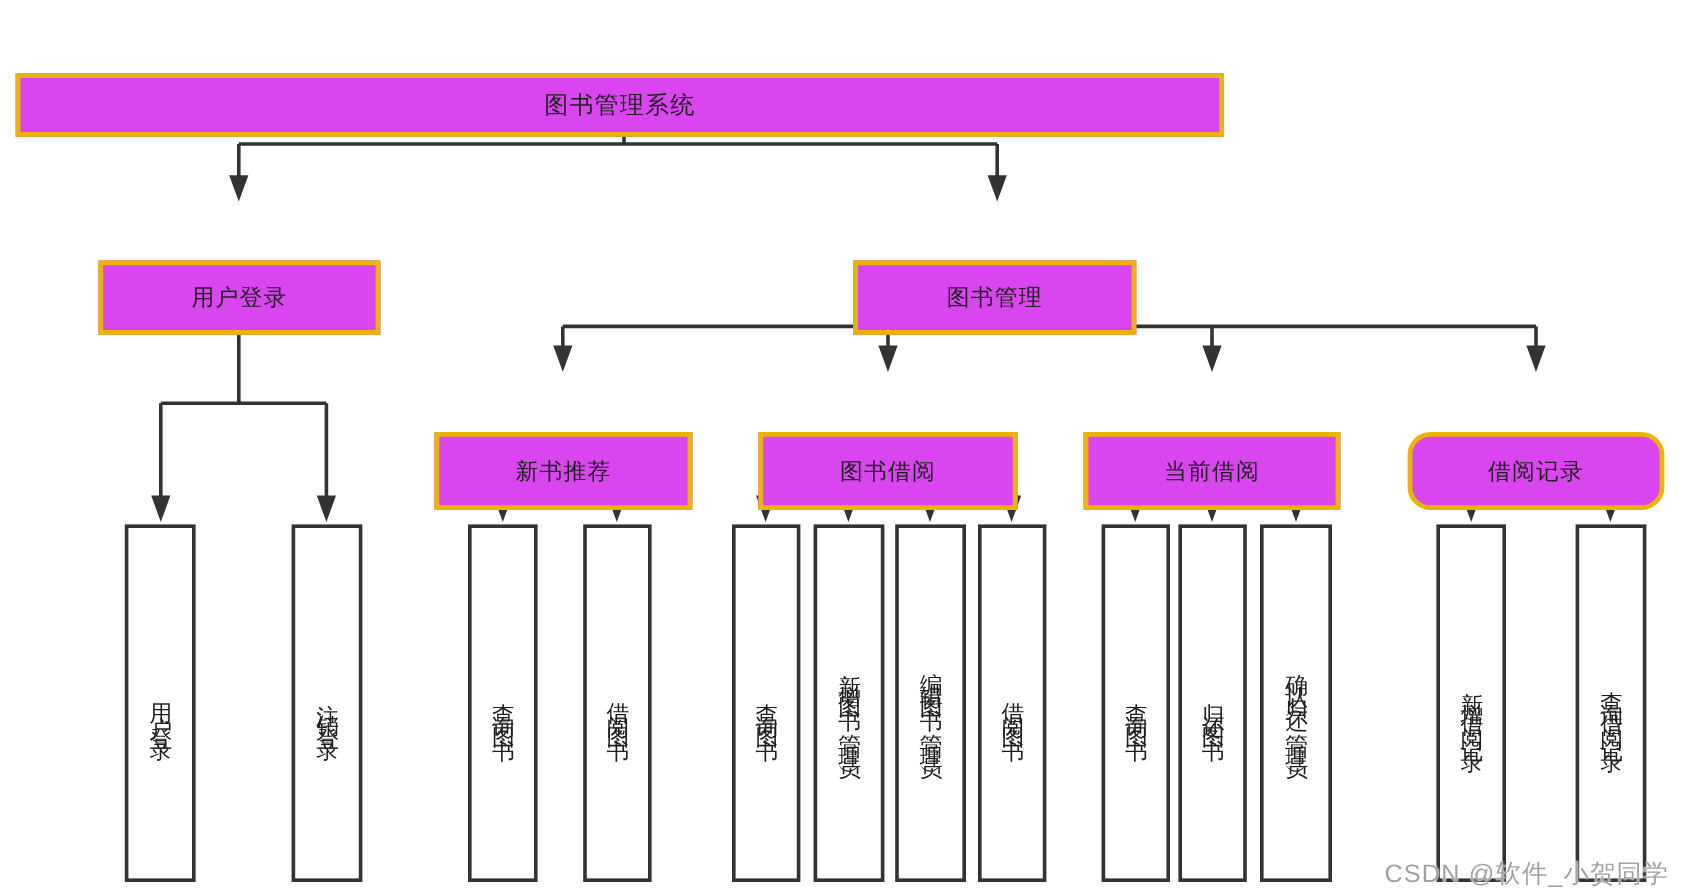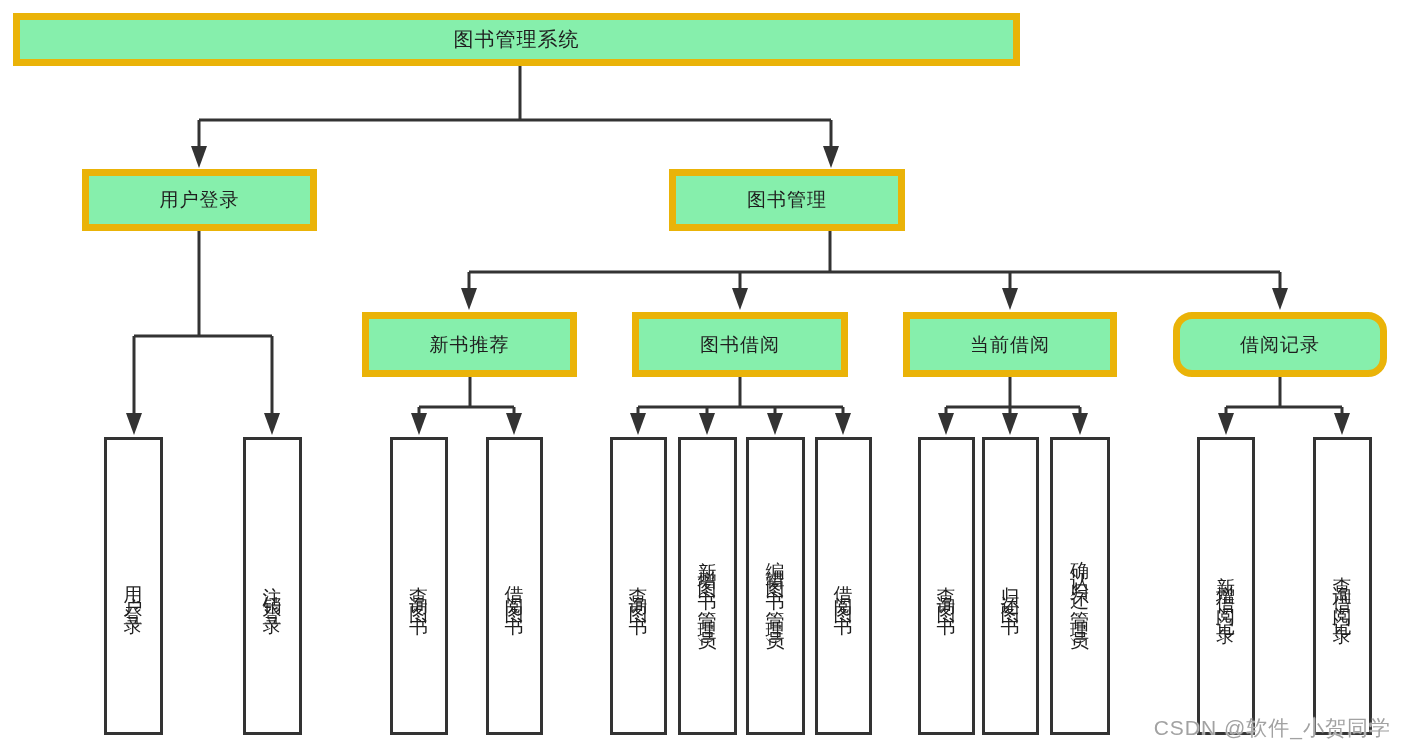--- a/index.html
+++ b/index.html
@@ -2,23 +2,23 @@
 <html><head>
 <meta charset="utf-8">
 <style>
   html,body{margin:0;padding:0;background:#ffffff;}
   #canvas{
     position:relative;width:1405px;height:747px;background:#ffffff;overflow:hidden;
     font-family:"Liberation Sans","DejaVu Sans",sans-serif;color:#1f1f1f;
   }
   #connectors{position:absolute;left:0;top:0;width:1405px;height:747px;pointer-events:none;}
   .hbox{
-    position:absolute;box-sizing:border-box;border:7px solid #eab308;background:#86efac;
+    position:absolute;box-sizing:border-box;border:4px solid #eab308;background:#d946ef;
     display:flex;align-items:center;justify-content:center;
-    font-size:19px;letter-spacing:1px;white-space:nowrap;
+    font-size:19px;letter-spacing:1px;white-space:nowrap;margin-top:48px;
   }
   .vbox{
     position:absolute;box-sizing:border-box;border:3px solid #333333;background:#ffffff;
     display:flex;align-items:center;justify-content:center;
   }
   .vbox span{
     writing-mode:vertical-rl;text-orientation:mixed;
     font-size:19px;line-height:1;letter-spacing:10px;
     display:inline-block;margin-bottom:-10px;
   }
@@ -95,21 +95,21 @@
     <line x1="1226" y1="407" x2="1342" y2="407"></line>
     <line x1="1226" y1="407" x2="1226" y2="417"></line>
       <polygon points="1218,413 1234,413 1226,435"></polygon>
     <line x1="1342" y1="407" x2="1342" y2="417"></line>
       <polygon points="1334,413 1350,413 1342,435"></polygon>
   </svg>
 
   <div class="hbox root-box" style="left:13px;top:13px;width:1007px;height:53px;">图书管理系统</div>
 
   <div class="hbox" style="left:82px;top:169px;width:235px;height:62px;">用户登录</div>
-  <div class="hbox" style="left:669px;top:169px;width:236px;height:62px;">图书管理</div>
+  <div class="hbox" style="left:711px;top:169px;width:236px;height:62px;">图书管理</div>
 
   <div class="hbox" style="left:362px;top:312px;width:215px;height:65px;">新书推荐</div>
   <div class="hbox" style="left:632px;top:312px;width:216px;height:65px;text-align:right;">图书借阅</div>
   <div class="hbox" style="left:903px;top:312px;width:214px;height:65px;">当前借阅</div>
   <div class="hbox" style="left:1173px;top:312px;width:214px;height:65px;border-radius:19px;">借阅记录</div>
 
   <div class="vbox" style="left:104px;top:437px;width:59px;height:298px;">
     <span>用户登录</span>
   </div>
   <div class="vbox" style="left:243px;top:437px;width:59px;height:298px;">

